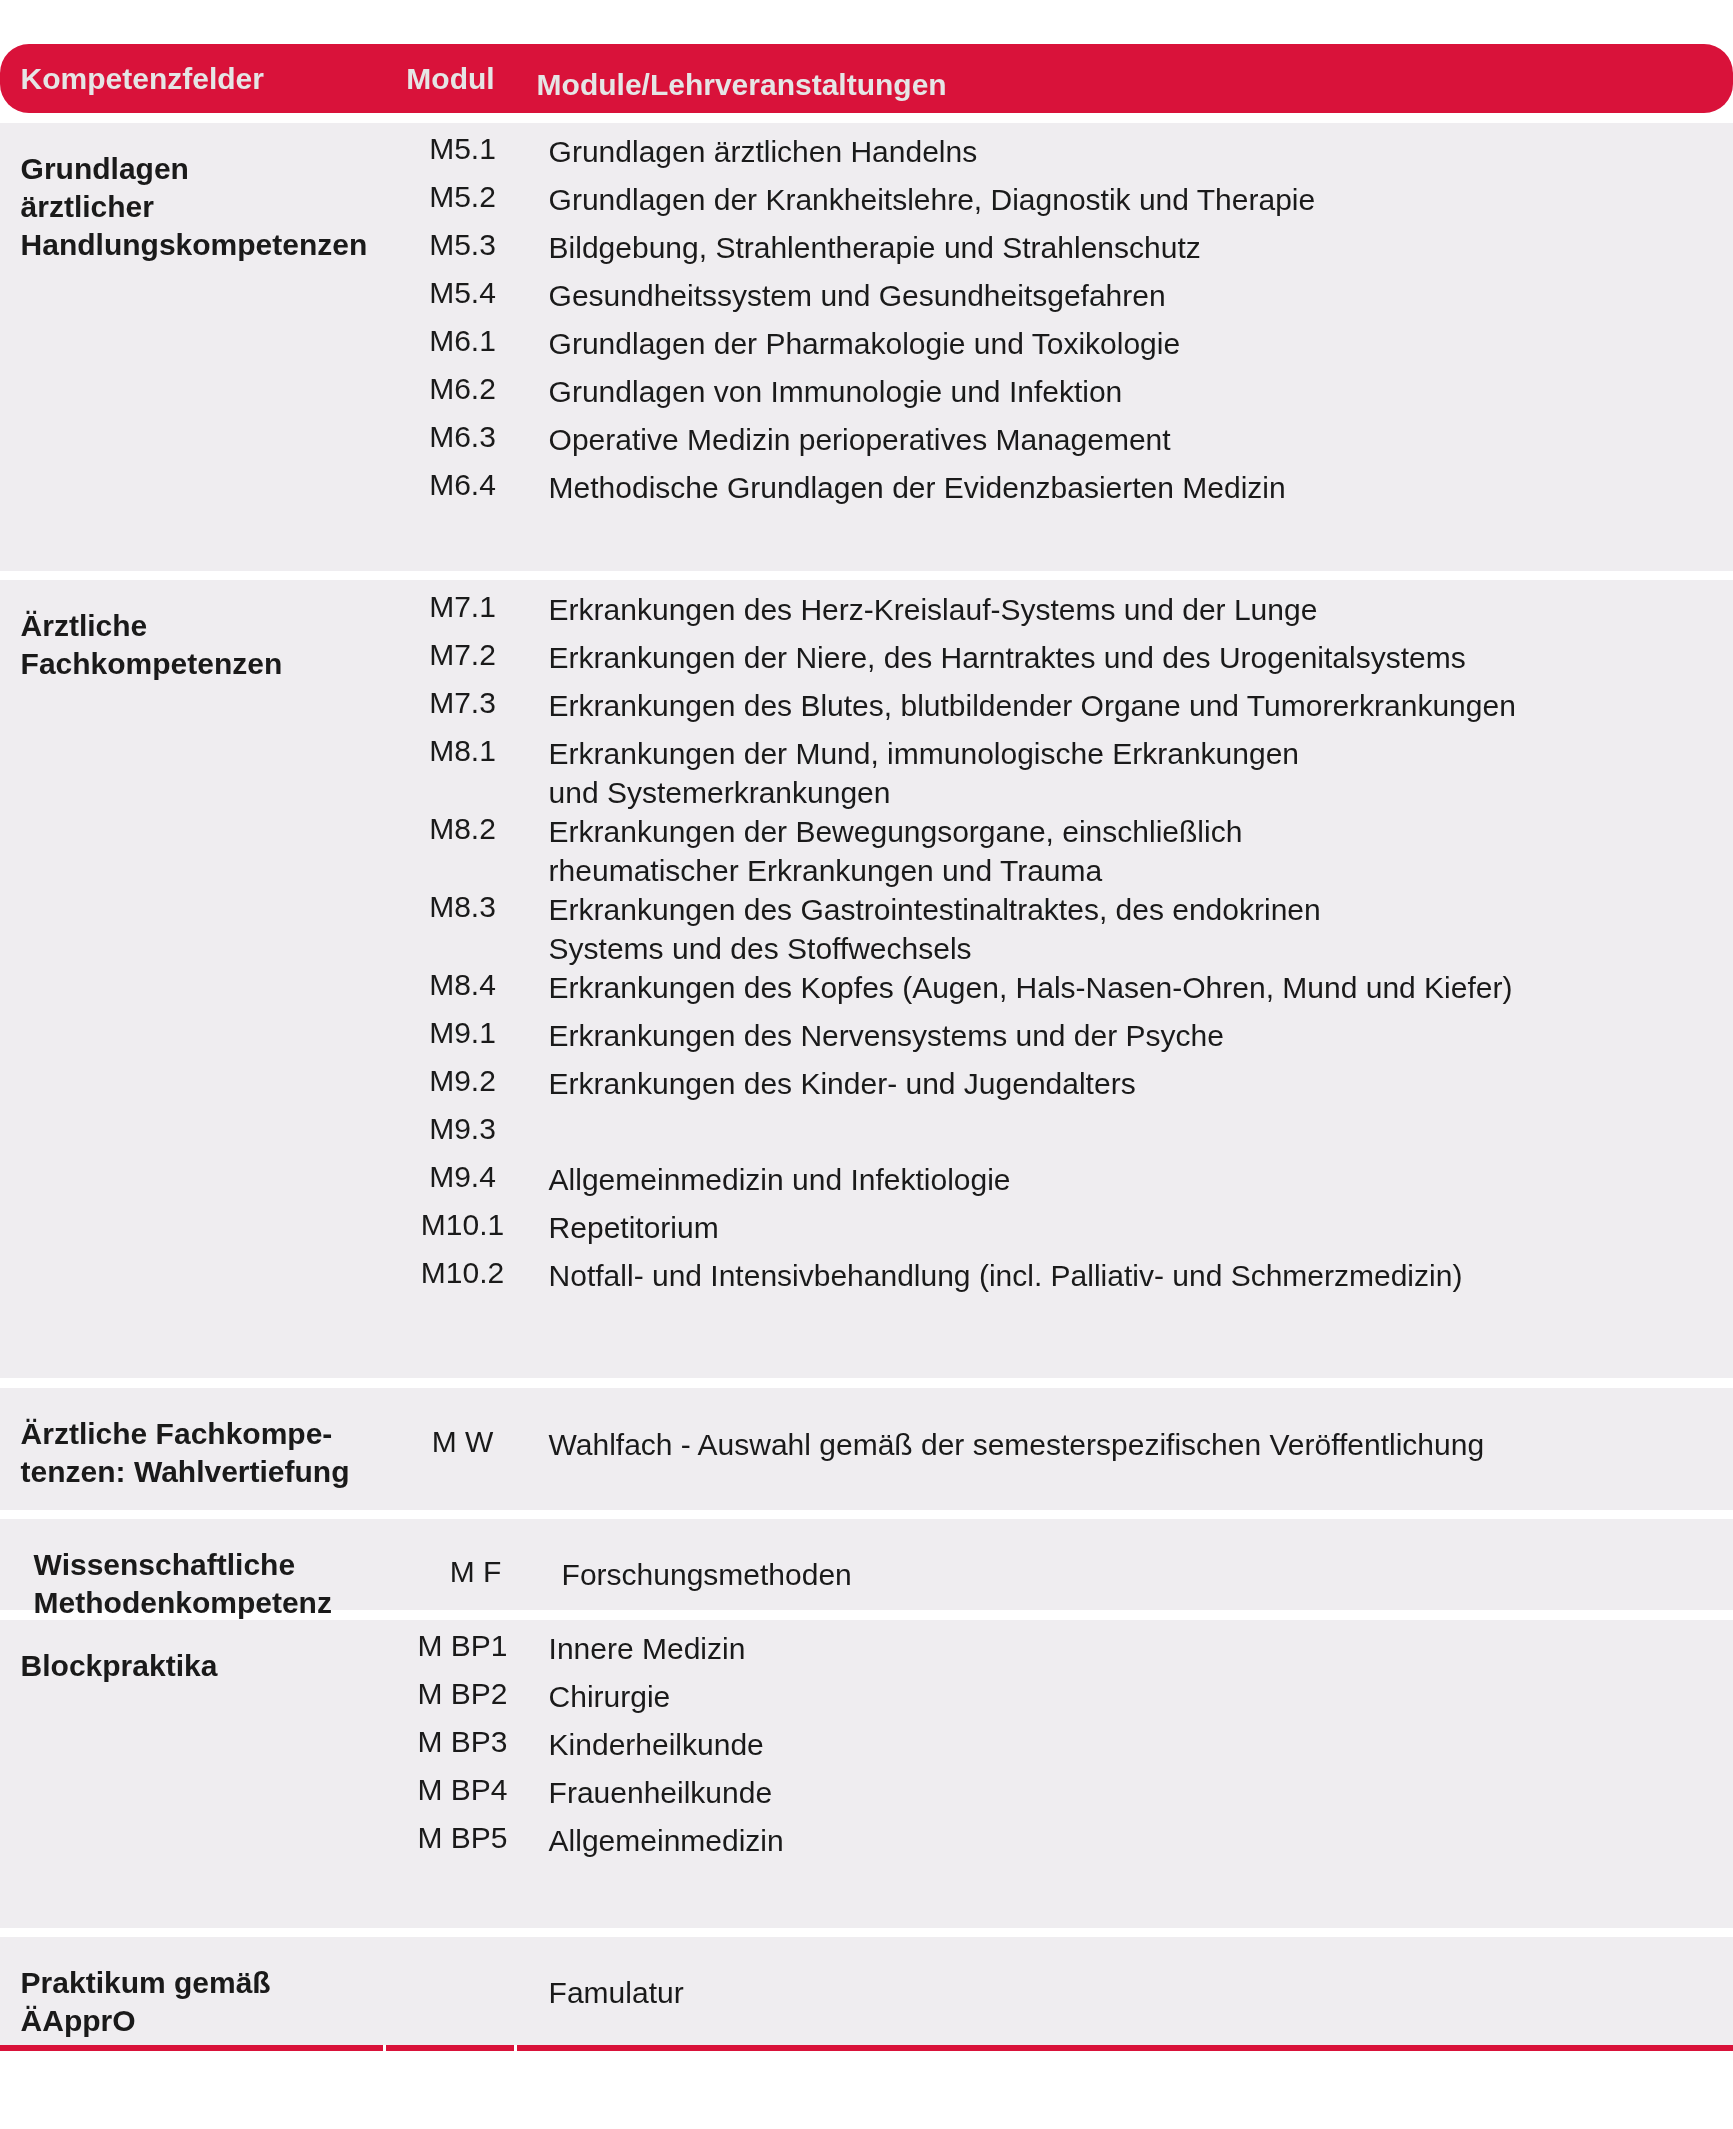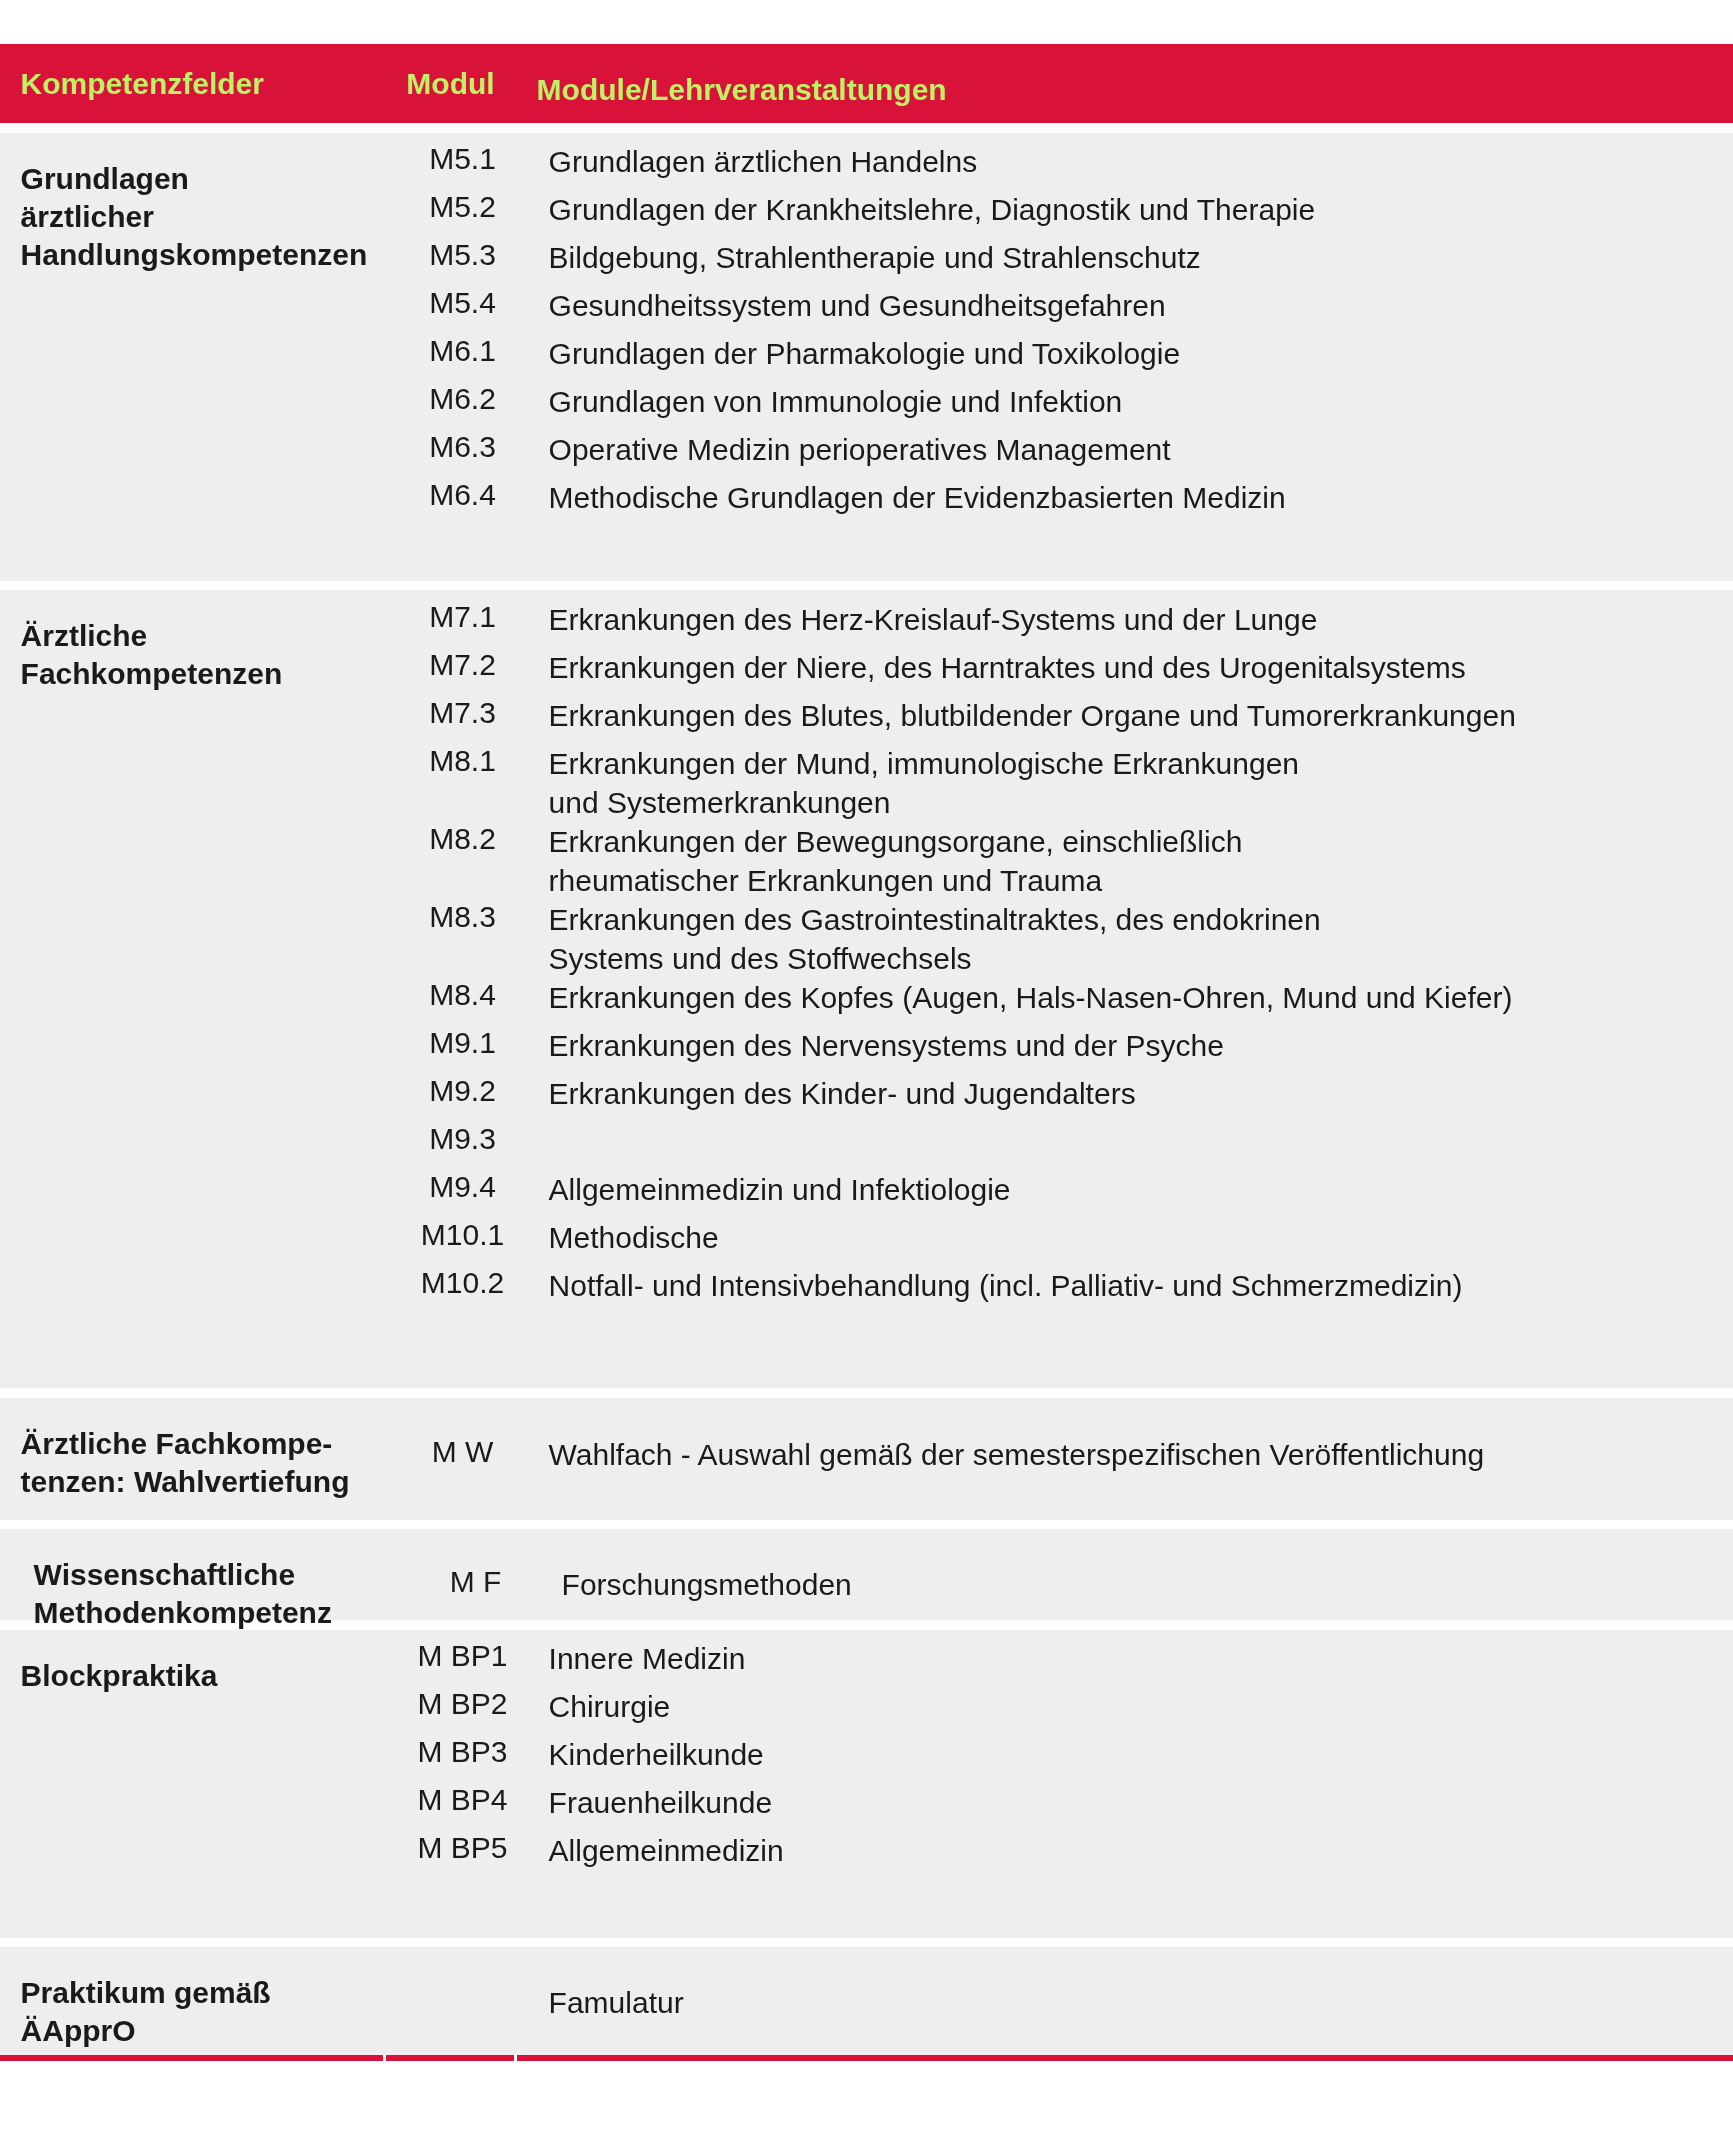--- a/index.html
+++ b/index.html
@@ -18,26 +18,27 @@
     width: 1733px;
     min-height: 2129px;
     background: #ffffff;
     padding-top: 44px;
   }
   
   .thead {
     display: grid;
     grid-template-columns: 385px 131px 1fr;
     align-items: center;
-    height: 79px;
+    height: 69px;
     background: var(--accent);
-    color: #bef264;
+    color: #e5e5e5;
     font-size: 30px;
     font-weight: 700;
     margin-bottom: 9.5px;
+    border-radius: 29px;
   }
   .thead .c1 { padding-left: 20.6px; }
   .thead .c2 { text-align: center; }
   .thead .c3 { padding-left: 20.6px; margin-top: 12px; }
   
   .sect {
     display: grid;
     grid-template-columns: 385px 1fr;
     background: var(--bg);
     margin-bottom: 9.5px;
@@ -179,21 +180,21 @@
       </div>
       <div class="row">
         <div class="code">M9.3</div>
       </div>
       <div class="row">
         <div class="code">M9.4</div>
         <div class="mtitle">Allgemeinmedizin und Infektiologie</div>
       </div>
       <div class="row">
         <div class="code">M10.1</div>
-        <div class="mtitle">Methodische</div>
+        <div class="mtitle">Repetitorium</div>
       </div>
       <div class="row">
         <div class="code">M10.2</div>
         <div class="mtitle">Notfall- und Intensivbehandlung (incl. Palliativ- und Schmerzmedizin)</div>
       </div>
     </div>
   </section>
 
   <section class="sect mid s3">
     <div class="field">Ärztliche Fachkompe-

